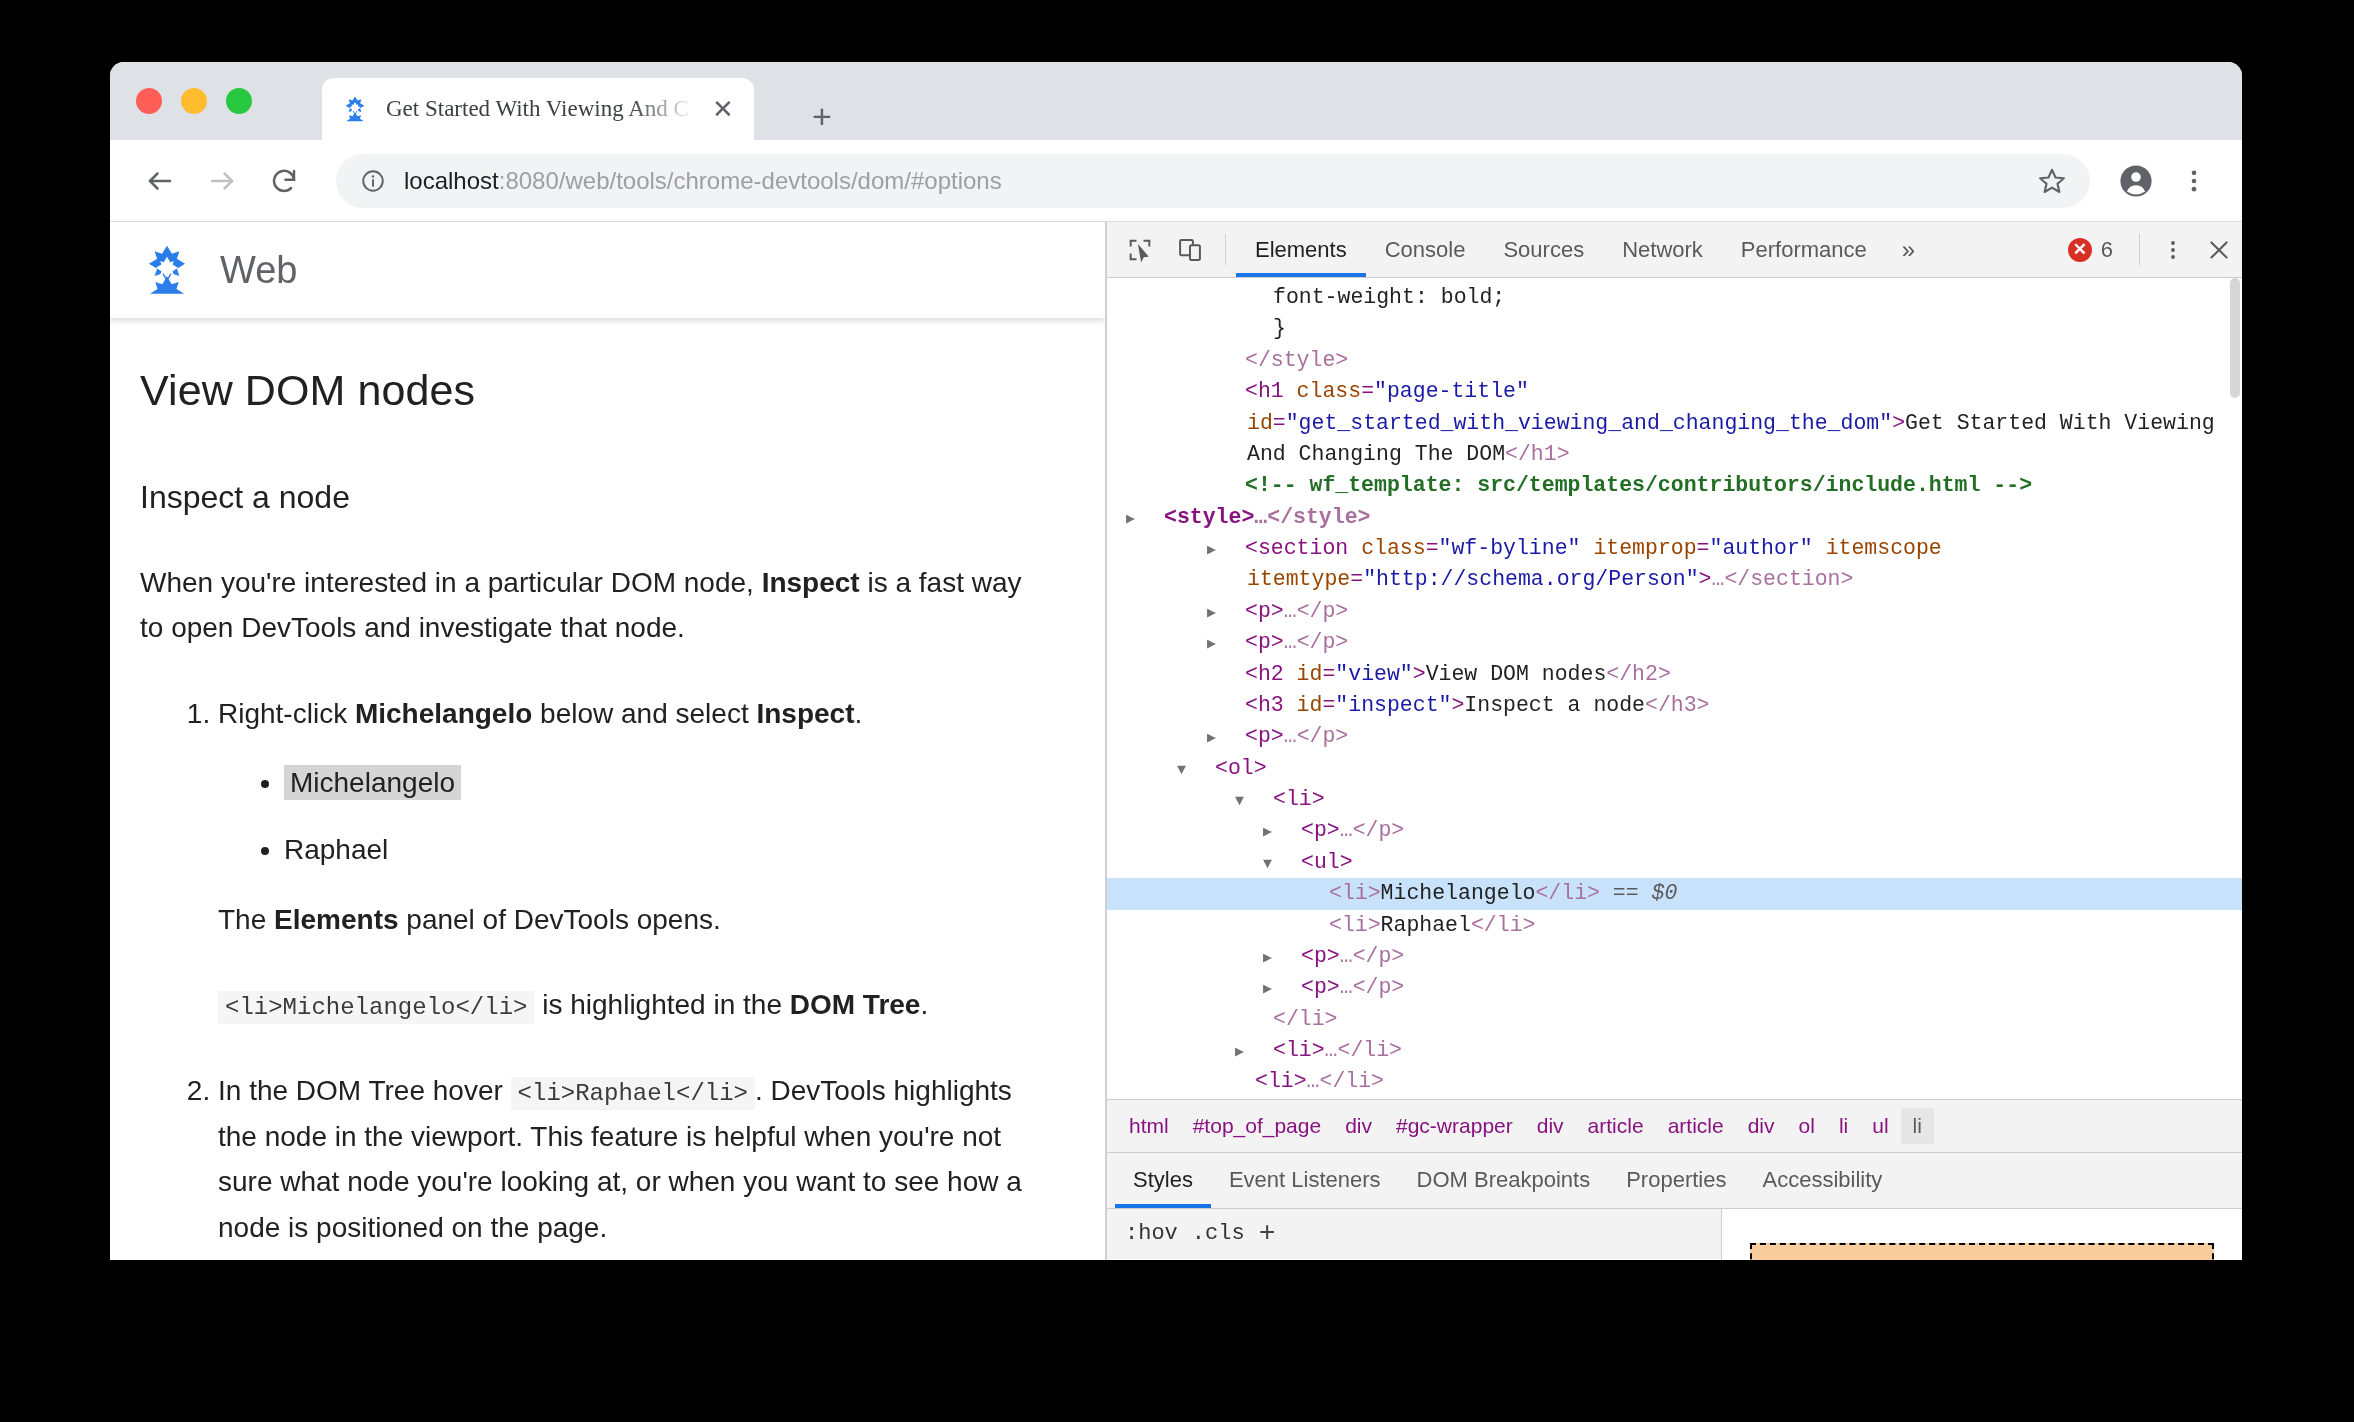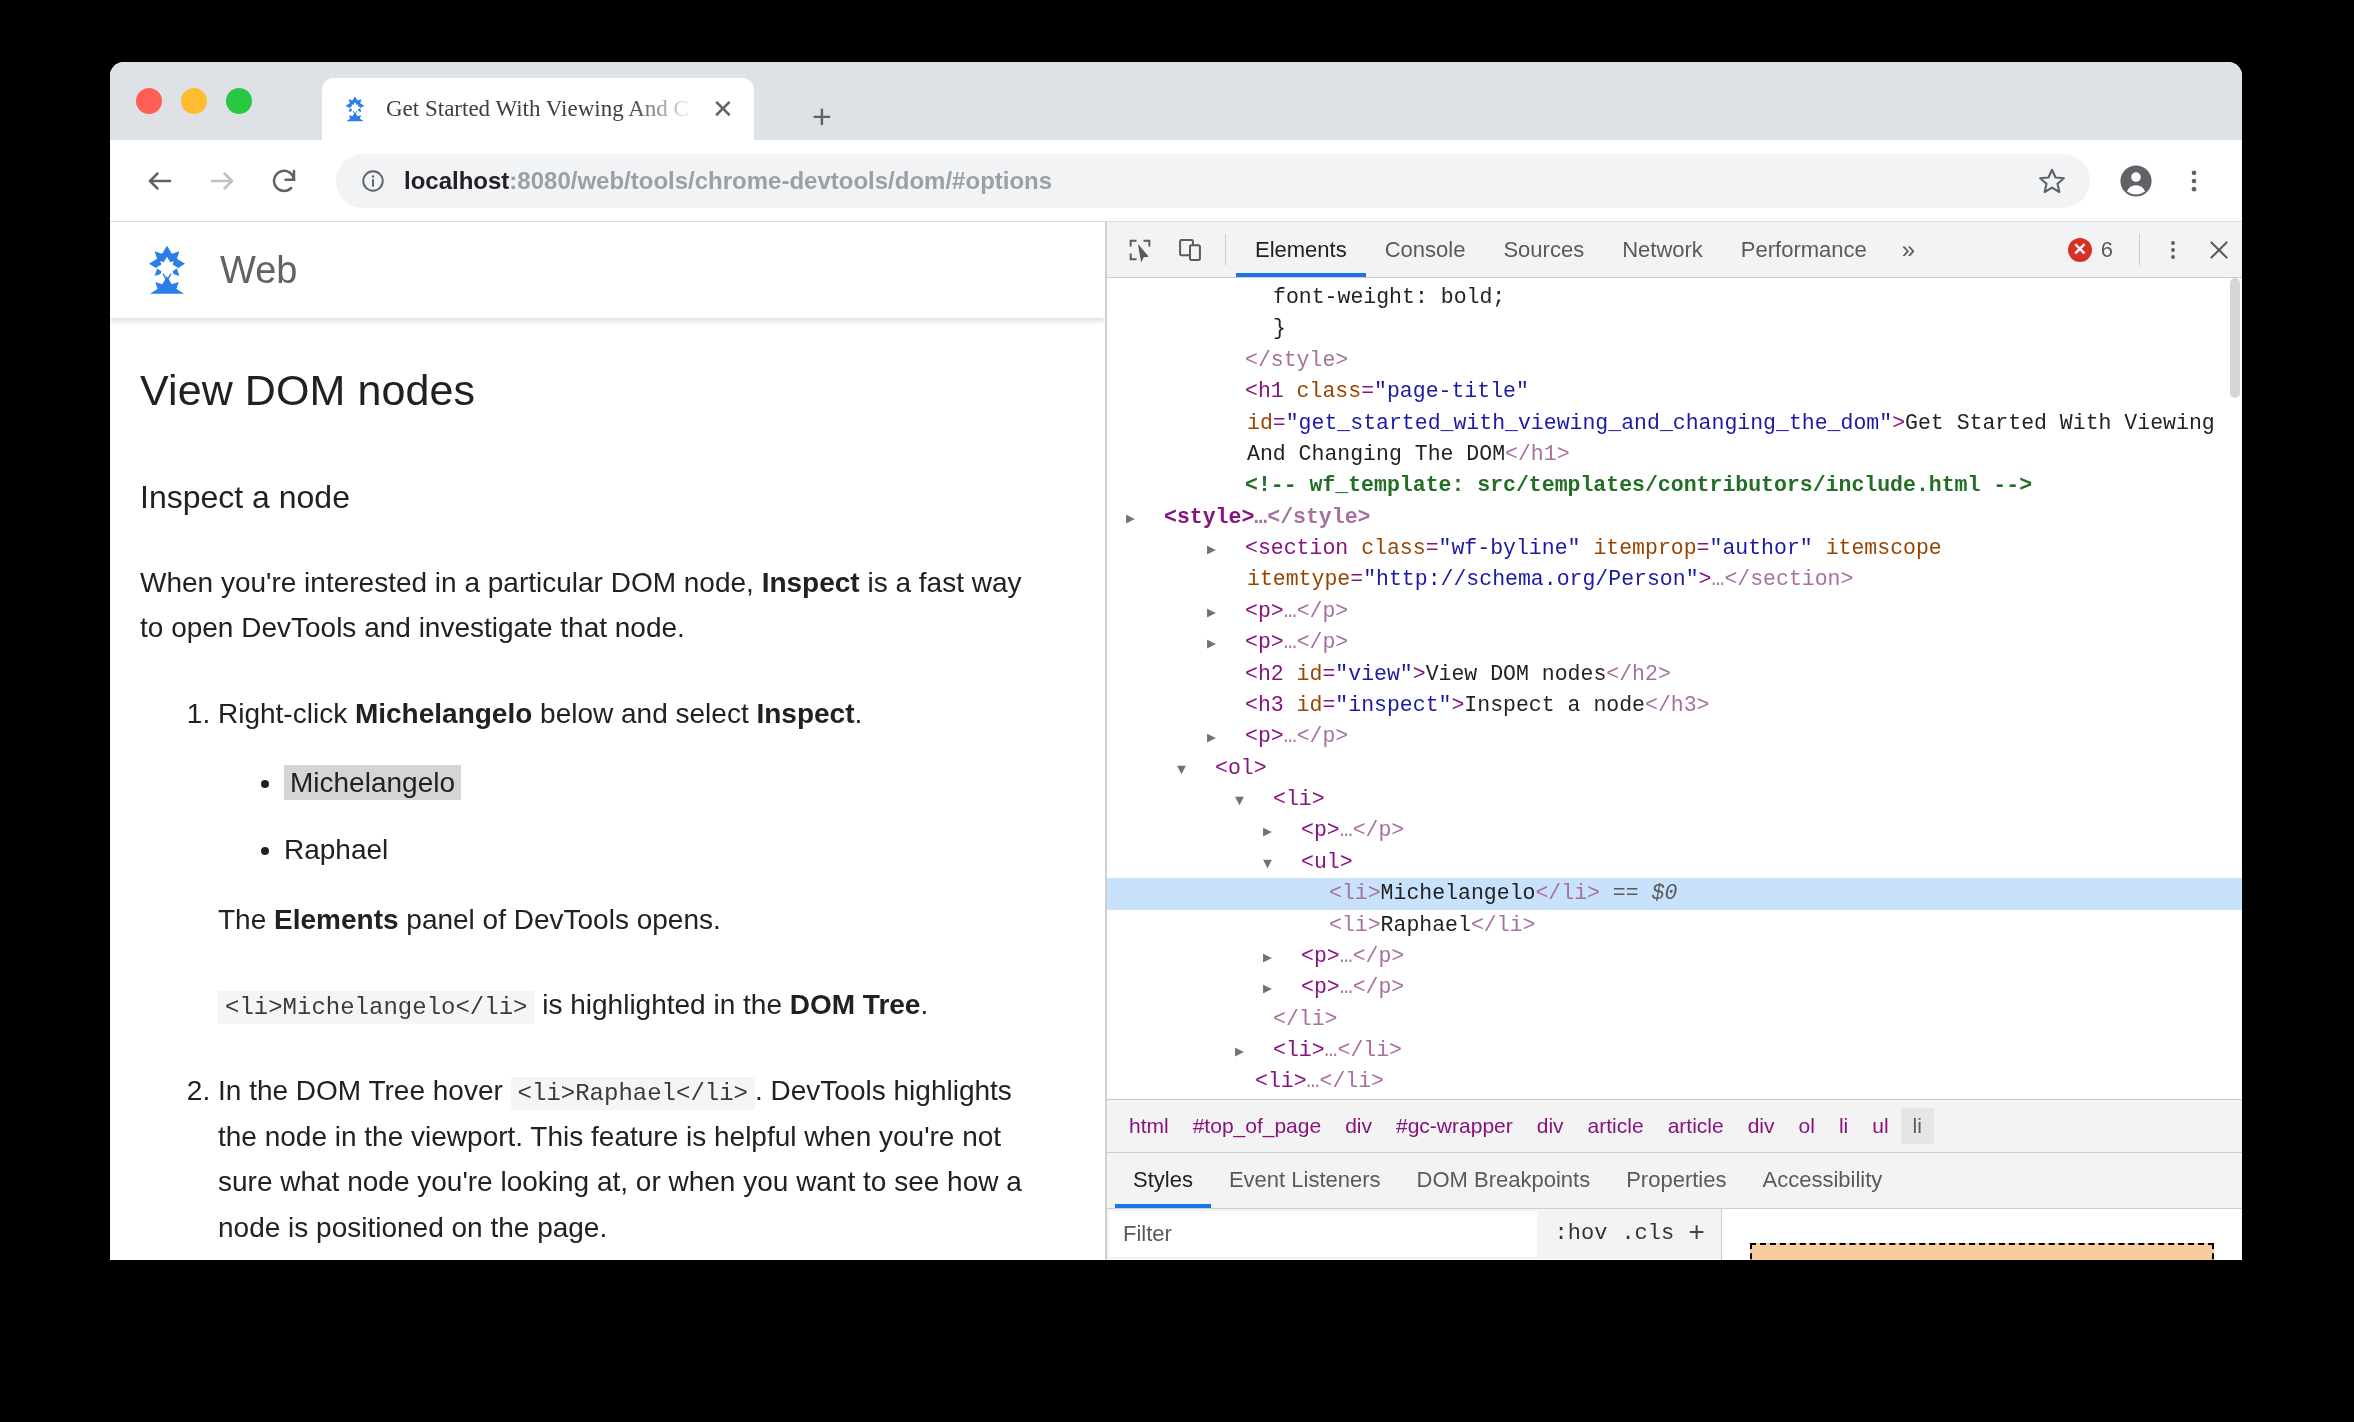--- a/index.html
+++ b/index.html
@@ -120,21 +120,20 @@
   .omnibox {
     flex: 1 1 auto;
     height: 54px;
     background: #f1f3f4;
     border-radius: 27px;
     display: flex;
     align-items: center;
     padding: 0 16px 0 22px;
     margin: 0 14px 0 18px;
     box-sizing: border-box;
-    font-weight: bold;
   }
   .omnibox-info {
     flex: 0 0 auto;
     width: 30px; height: 30px;
     display: flex; align-items: center; justify-content: center;
     color: #5f6368;
     margin-right: 16px;
   }
   .omnibox-url {
     flex: 1 1 auto;
@@ -709,21 +708,20 @@
           <span class="dt-subtab active">Styles</span>
           <span class="dt-subtab">Event Listeners</span>
           <span class="dt-subtab">DOM Breakpoints</span>
           <span class="dt-subtab">Properties</span>
           <span class="dt-subtab">Accessibility</span>
         </div>
 
         <div class="dt-stylespane">
           <div class="styles-left">
             <div class="filter-row">
-              <input class="filter-input" type="text" placeholder="Filter" style="">
               <span class="filter-actions">
                 <span>:hov</span>
                 <span>.cls</span>
                 <span class="filter-plus">+</span>
               </span>
             </div>
           </div>
           <div class="styles-right">
             <div class="box-model"></div>
           </div>

